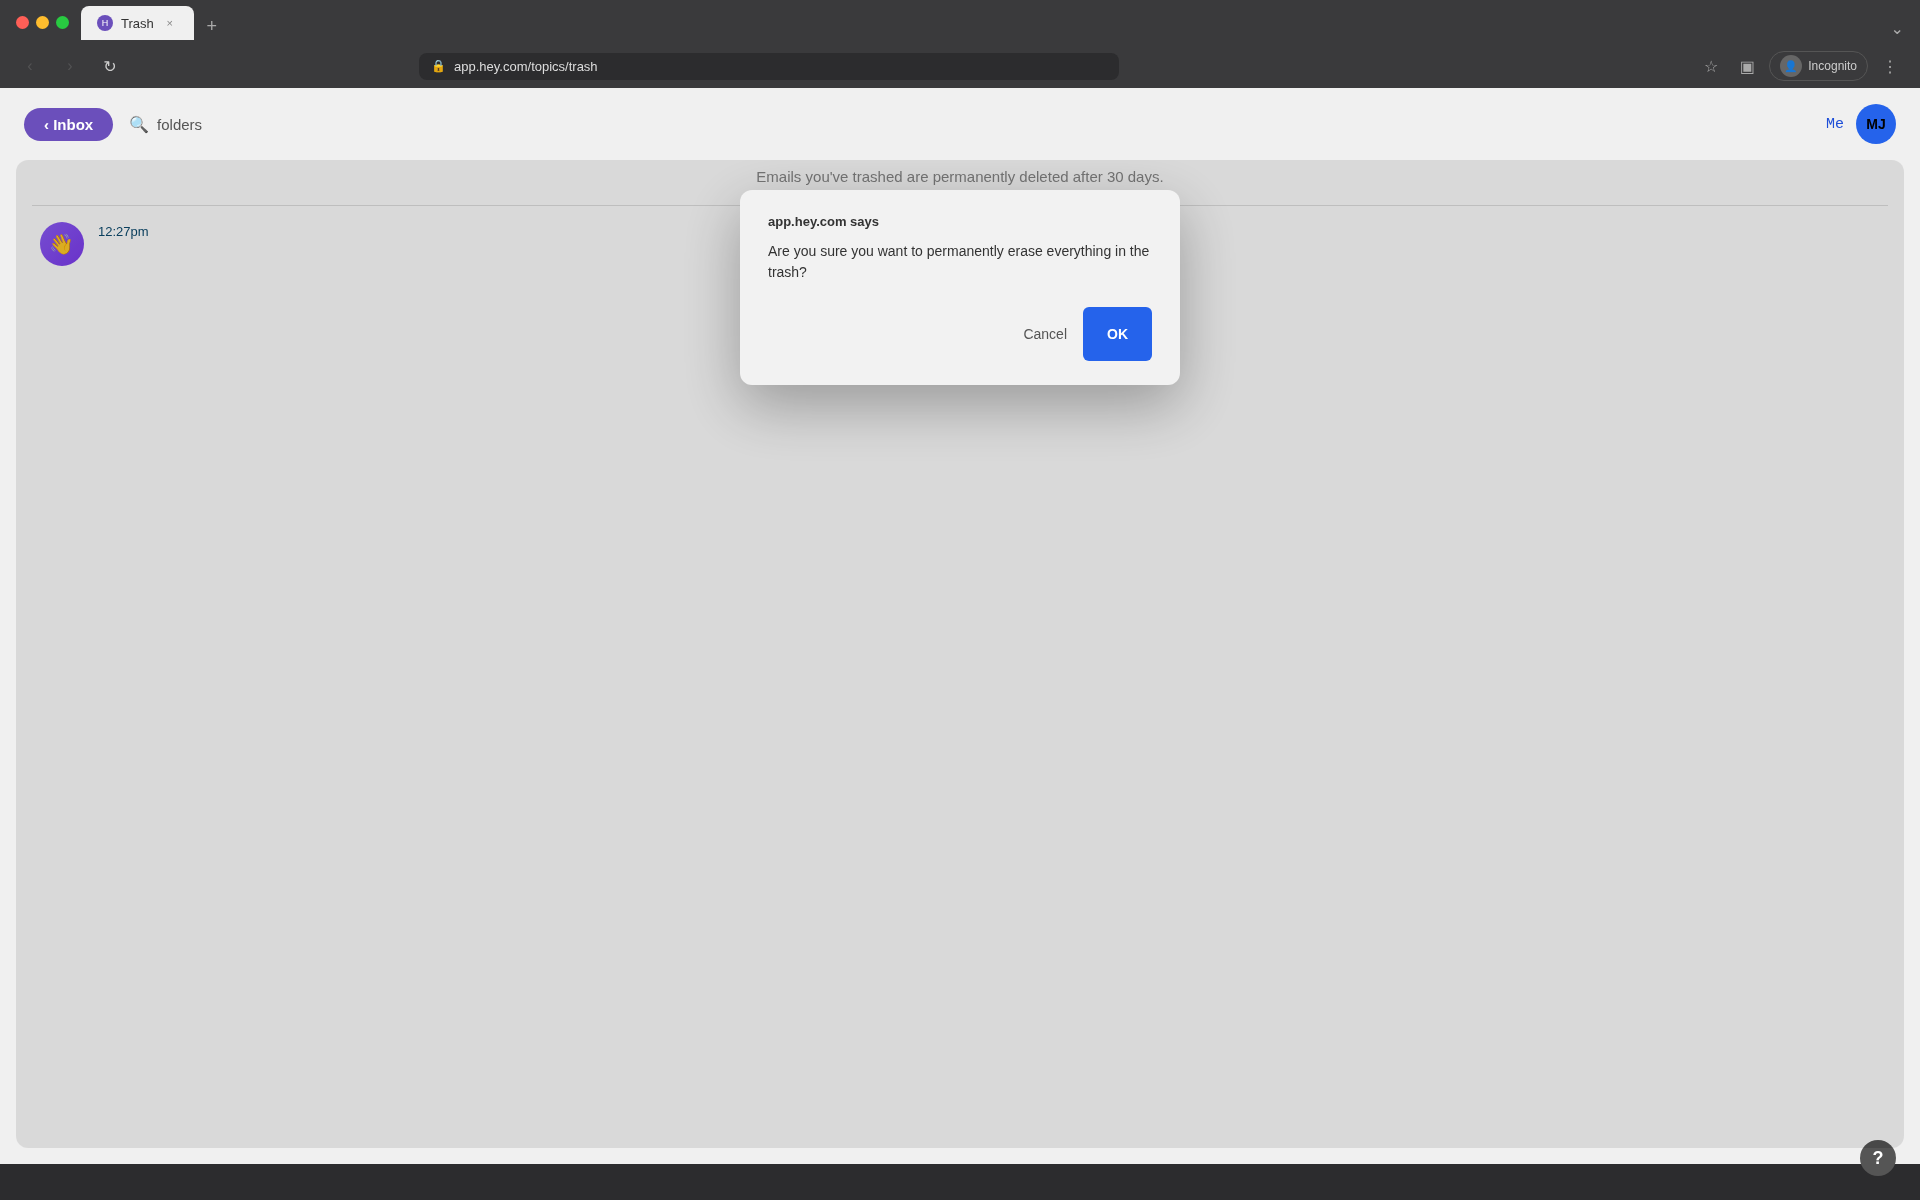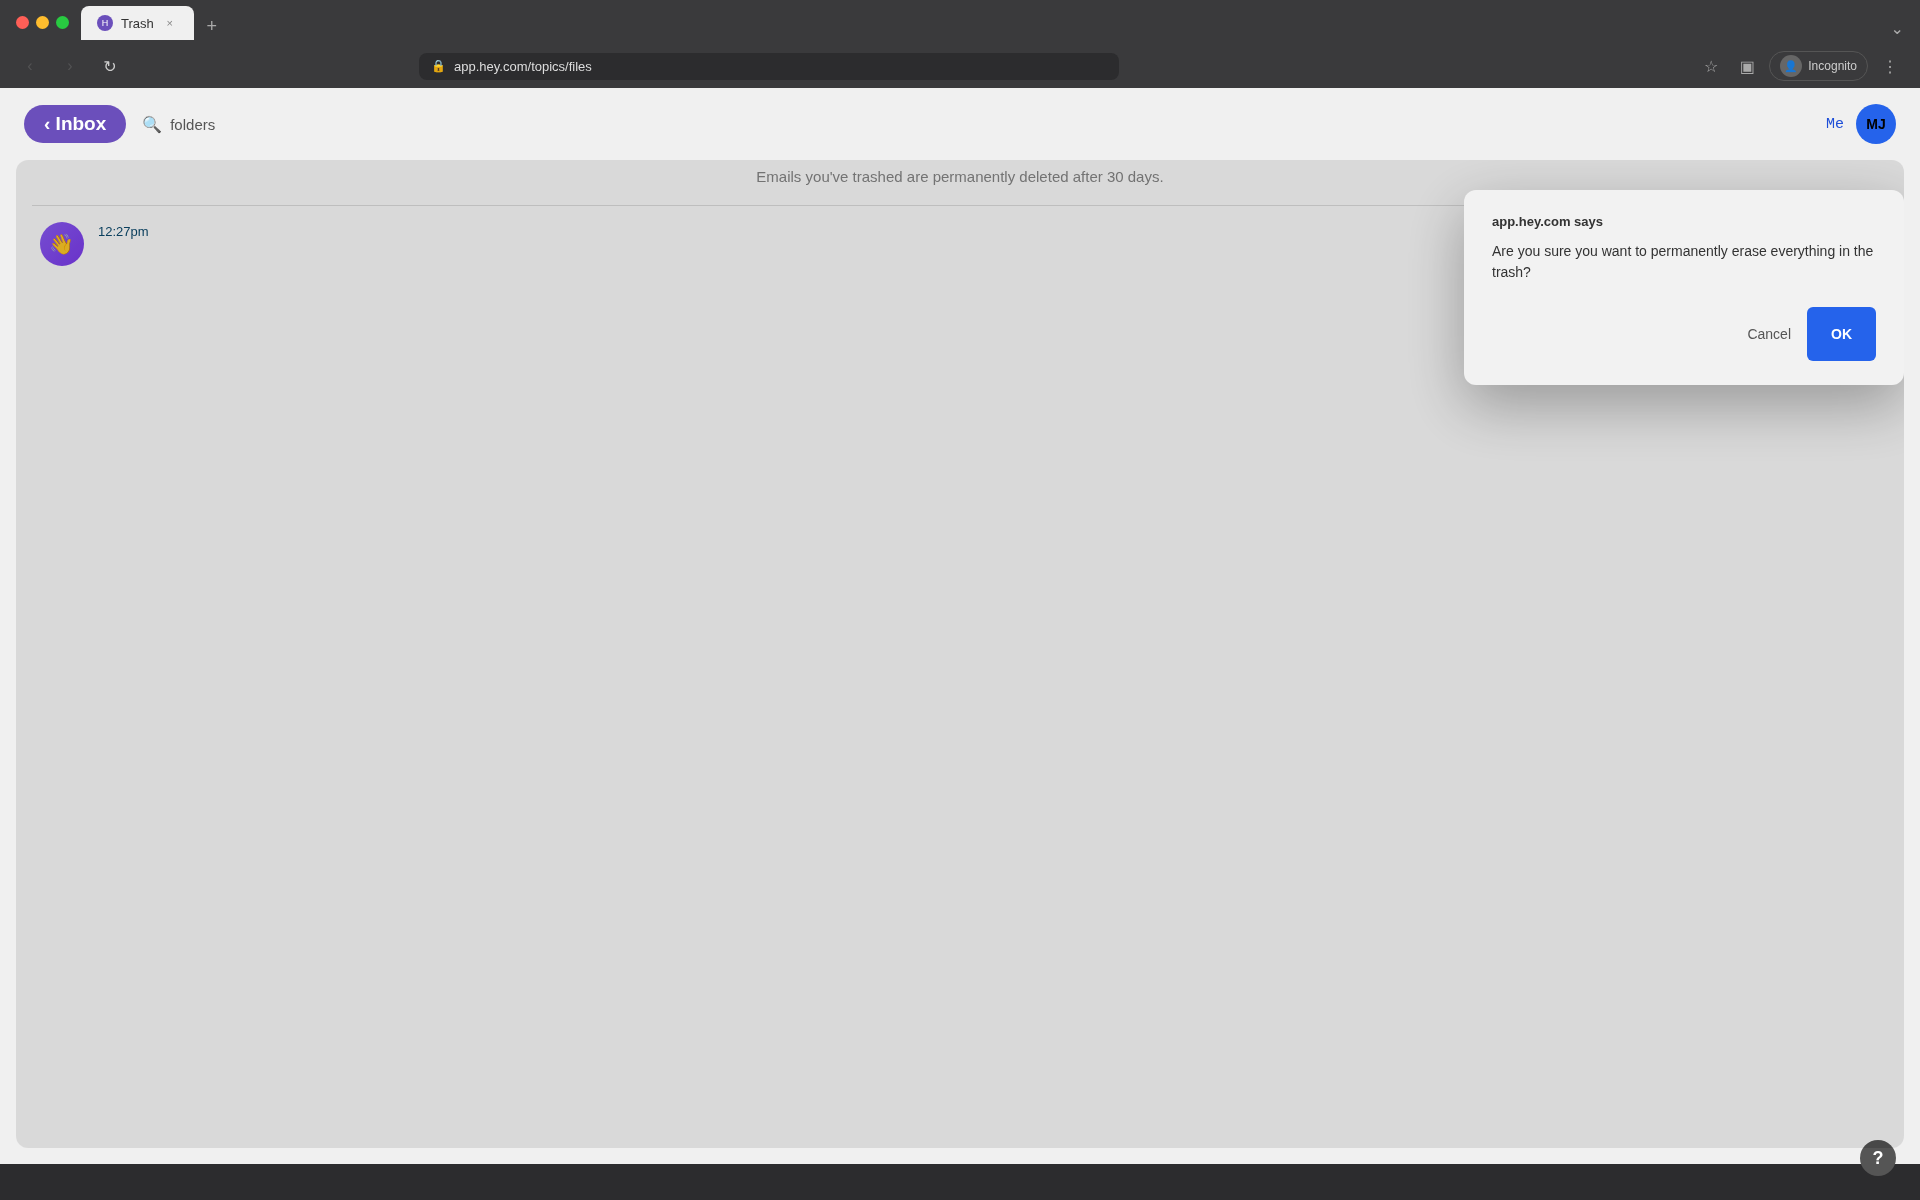--- a/index.html
+++ b/index.html
@@ -211,21 +211,21 @@
       align-items: center;
       gap: 16px;
     }
 
     .inbox-btn {
       background: #6B4FBB;
       color: white;
       border: none;
       border-radius: 24px;
       padding: 8px 20px;
-      font-size: 19px;
+      font-size: 15px;
       font-weight: 600;
       cursor: pointer;
       display: flex;
       align-items: center;
       gap: 6px;
     }
 
     .search-area {
       display: flex;
       align-items: center;
@@ -385,21 +385,21 @@
     
     .dialog-overlay {
       position: absolute;
       top: 0;
       left: 0;
       right: 0;
       bottom: 0;
       background: rgba(0,0,0,0.15);
       display: flex;
       align-items: flex-start;
-      justify-content: flex-end;
+      justify-content: center;
       padding-top: 30px;
       z-index: 100;
     }
 
     .dialog {
       background: #f2f2f2;
       border-radius: 12px;
       padding: 24px 28px;
       width: 440px;
       box-shadow: 0 20px 60px rgba(0,0,0,0.3);
@@ -488,21 +488,21 @@
     </div>
   </div>
 
   <div class="address-bar">
     <div class="nav-btn disabled">‹</div>
     <div class="nav-btn disabled">›</div>
     <div class="nav-btn active">↻</div>
 
     <div class="url-bar">
       <span class="url-lock">🔒</span>
-      <span class="url-text">app.hey.com/topics/files</span>
+      <span class="url-text">app.hey.com/topics/trash</span>
     </div>
 
     <div class="browser-actions">
       <div class="browser-action-btn">☆</div>
       <div class="browser-action-btn">▣</div>
       <div class="incognito-badge">
         <div class="incognito-avatar">👤</div>
         <span>Incognito</span>
       </div>
       <div class="browser-action-btn">⋮</div>

